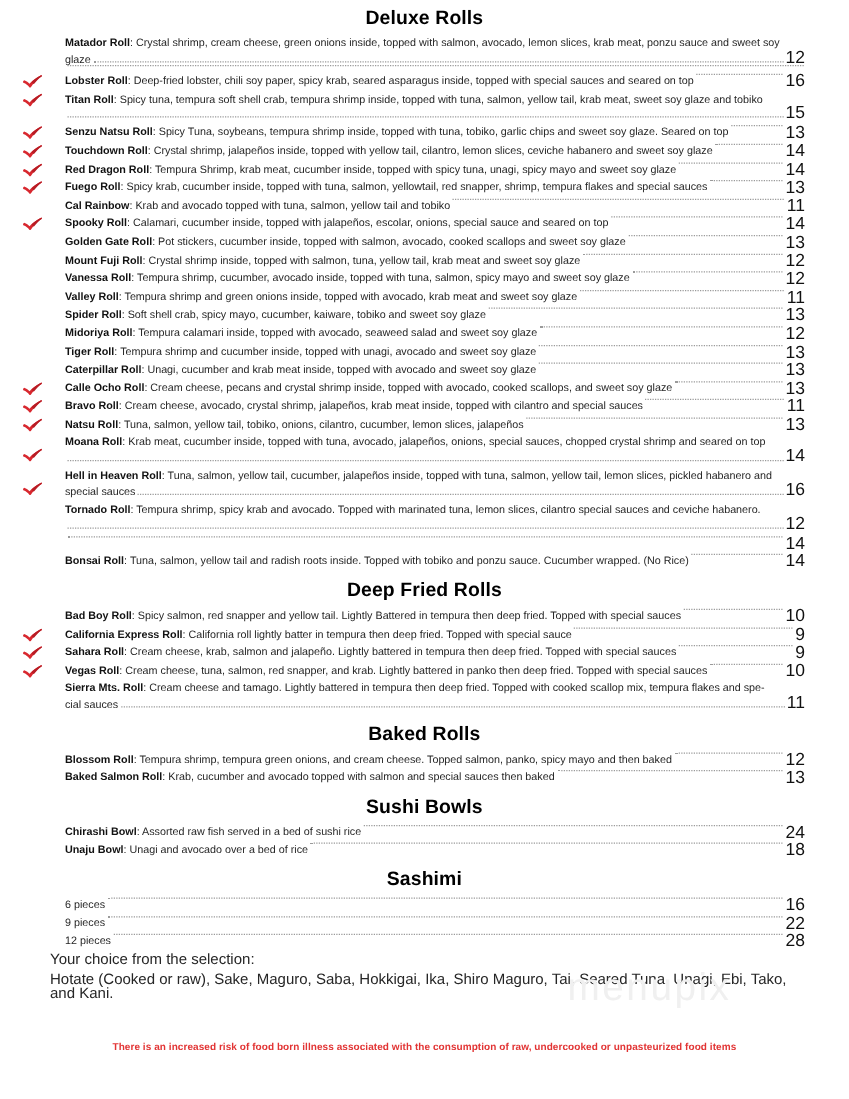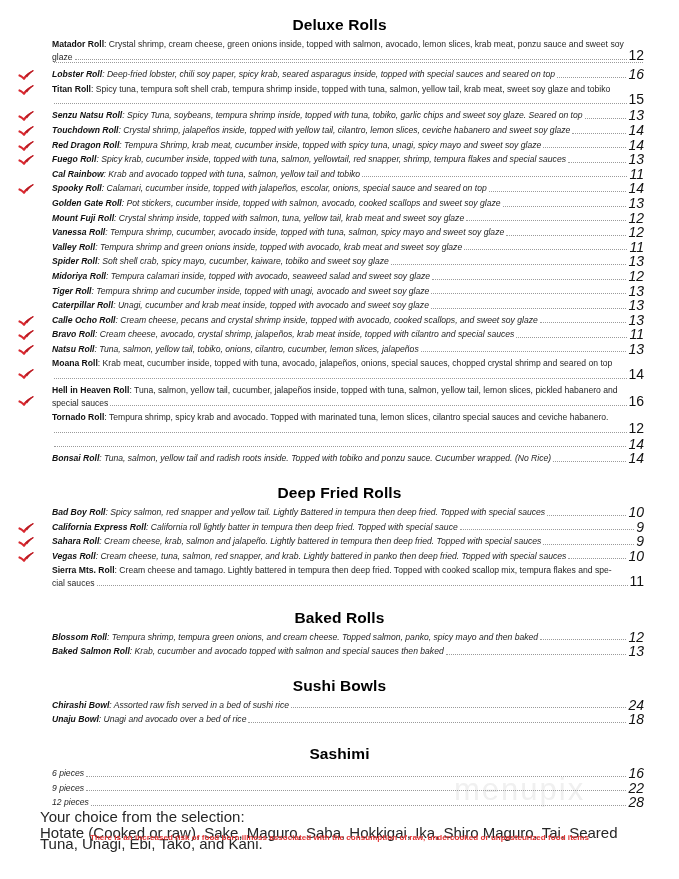--- a/index.html
+++ b/index.html
@@ -35,21 +35,21 @@
     pointer-events: none;
     z-index: 0;
   }
   .section-title {
     text-align: center;
     font-size: 15.5px;
     font-weight: bold;
     color: #000000;
     letter-spacing: 0.1px;
     margin: 0;
-    padding: 16px 0 5px 0;
+    padding: 6px 0 5px 0;
     font-family: "Liberation Sans", sans-serif;
   }
   .items {
     margin: 0;
     padding: 0;
     list-style: none;
     position: relative;
     z-index: 1;
   }
   .item {
@@ -69,23 +69,22 @@
     color: #262626;
   }
   .price {
     color: #111111;
     font-weight: normal;
     font-size: 14px;
   }
   
   .row {
     display: flex;
-    align-items: flex-end;
+    align-items: flex-start;
     width: 100%;
-    font-style: italic;
   }
   .row .text { flex: 0 1 auto; }
   .row .dots {
     flex: 1 1 auto;
     border-bottom: 1px dotted #9a9a9a;
     margin: 0 1px 2px 2px;
     min-width: 6px;
     height: 0;
   }
   .row .amt {
@@ -124,21 +123,21 @@
     text-align: center;
     color: #e23434;
     font-weight: bold;
     font-size: 8px;
     letter-spacing: 0.05px;
     font-family: "Liberation Sans", sans-serif;
   }
   .note {
     padding-left: 40px;
     padding-right: 35px;
-    font-size: 15px;
+    font-size: 12px;
     line-height: 10.6px;
     margin-bottom: 6px;
     color: #262626;
   }
 </style>
 </head>
 <body>
 
 <div class="page">
   <div class="watermark">menupix</div>

